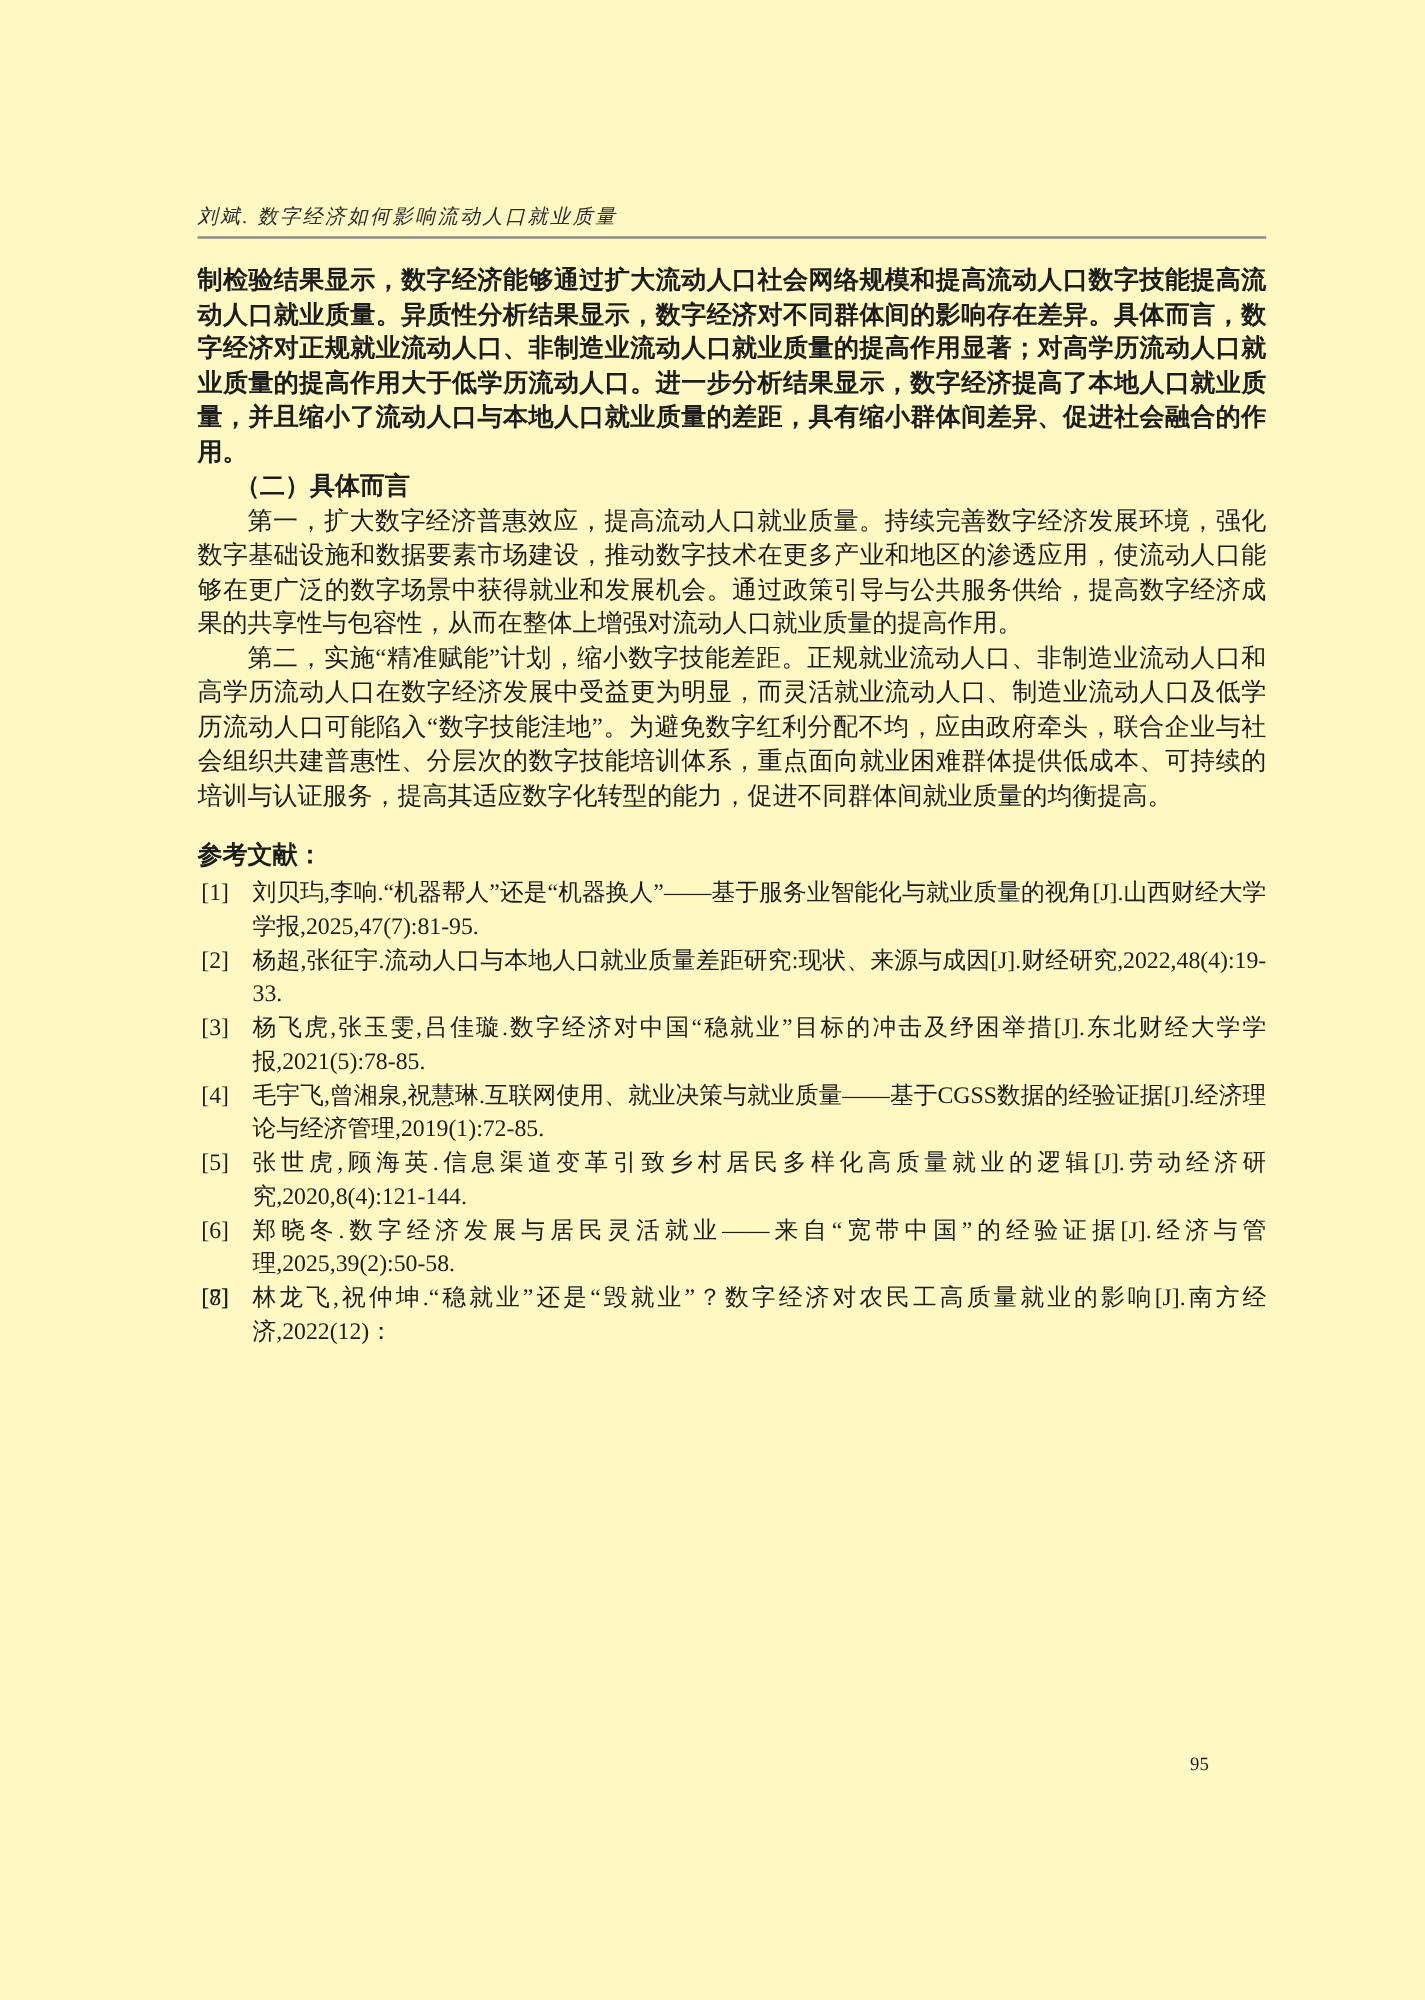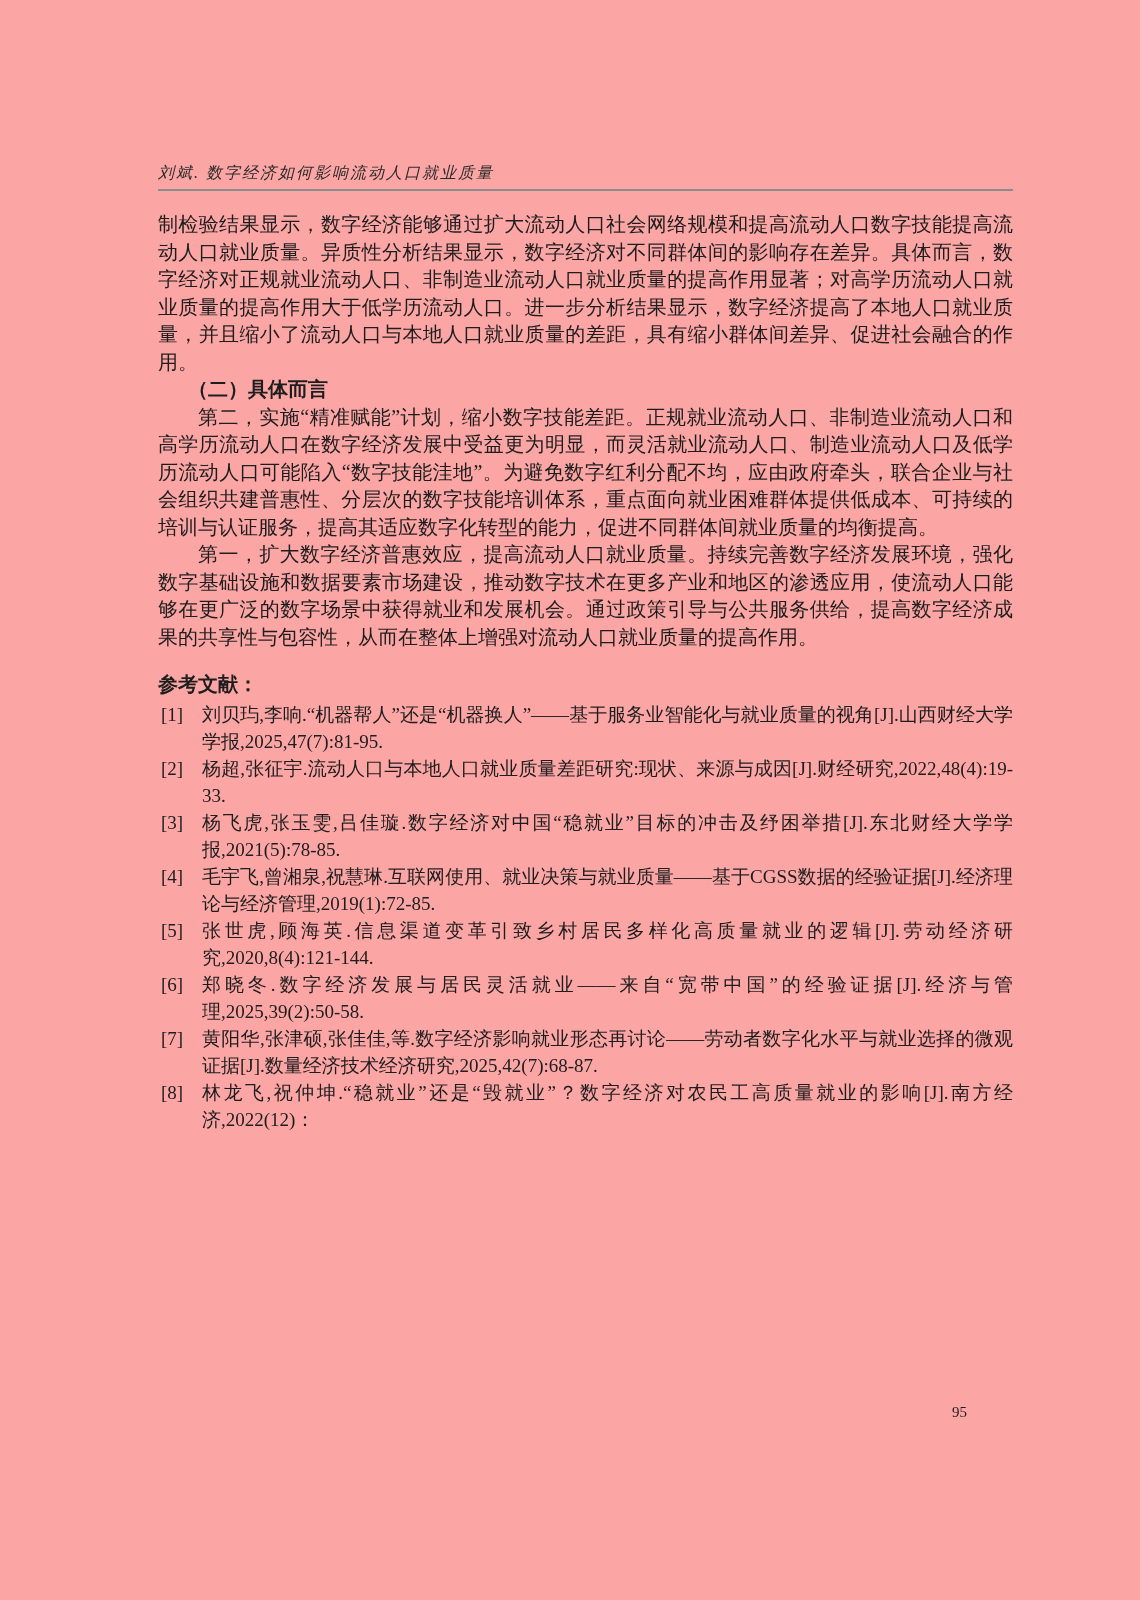--- a/index.html
+++ b/index.html
@@ -1,19 +1,19 @@
 <!DOCTYPE html>
 <html><head>
 <meta charset="utf-8">
 <style>
   html, body { margin:0; padding:0; background:#ffffff; }
   .page {
     position:relative;
     width:1140px; height:1600px;
-    background:#fca5a5;
+    background:#fef9c3;
     color:#1d1d1d;
     font-family:"Liberation Serif","DejaVu Serif",serif;
     overflow:hidden;
   }
   .running-header {
     position:absolute; left:158px; top:163px; width:855px;
     font-size:16px; font-style:italic; letter-spacing:2px; color:#2b2b2b;
     white-space:nowrap;
   }
   .header-rule {
@@ -21,21 +21,21 @@
     background:#8c8c8c;
   }
   .content {
     position:absolute; left:158px; top:211px; width:855px;
   }
   .para {
     margin:0; font-size:20px; line-height:27.5px;
     text-align:justify; text-justify:inter-ideograph;
     text-indent:2em;
   }
-  .para.noindent { text-indent:0; }
+  .para.noindent { text-indent:0;font-weight:bold; }
   .subheading {
     margin:0; font-size:20px; line-height:27.5px;
     font-weight:bold; text-indent:1.5em;
     font-family:"Liberation Sans","DejaVu Sans",sans-serif;
   }
   .ref-heading {
     margin:19px 0 3px 0; font-size:20px; line-height:28px;
     font-weight:bold;
     font-family:"Liberation Sans","DejaVu Sans",sans-serif;
   }
@@ -61,22 +61,22 @@
   <div class="running-header">
     <span>刘斌. 数字经济如何影响流动人口就业质量</span>
   </div>
   <div class="header-rule"></div>
 
   <div class="content">
     <p class="para noindent">制检验结果显示，数字经济能够通过扩大流动人口社会网络规模和提高流动人口数字技能提高流动人口就业质量。异质性分析结果显示，数字经济对不同群体间的影响存在差异。具体而言，数字经济对正规就业流动人口、非制造业流动人口就业质量的提高作用显著；对高学历流动人口就业质量的提高作用大于低学历流动人口。进一步分析结果显示，数字经济提高了本地人口就业质量，并且缩小了流动人口与本地人口就业质量的差距，具有缩小群体间差异、促进社会融合的作用。</p>
 
     <h3 class="subheading">（二）具体而言</h3>
 
+    <p class="para">第一，扩大数字经济普惠效应，提高流动人口就业质量。持续完善数字经济发展环境，强化数字基础设施和数据要素市场建设，推动数字技术在更多产业和地区的渗透应用，使流动人口能够在更广泛的数字场景中获得就业和发展机会。通过政策引导与公共服务供给，提高数字经济成果的共享性与包容性，从而在整体上增强对流动人口就业质量的提高作用。</p>
     <p class="para">第二，实施“精准赋能”计划，缩小数字技能差距。正规就业流动人口、非制造业流动人口和高学历流动人口在数字经济发展中受益更为明显，而灵活就业流动人口、制造业流动人口及低学历流动人口可能陷入“数字技能洼地”。为避免数字红利分配不均，应由政府牵头，联合企业与社会组织共建普惠性、分层次的数字技能培训体系，重点面向就业困难群体提供低成本、可持续的培训与认证服务，提高其适应数字化转型的能力，促进不同群体间就业质量的均衡提高。</p>
-    <p class="para">第一，扩大数字经济普惠效应，提高流动人口就业质量。持续完善数字经济发展环境，强化数字基础设施和数据要素市场建设，推动数字技术在更多产业和地区的渗透应用，使流动人口能够在更广泛的数字场景中获得就业和发展机会。通过政策引导与公共服务供给，提高数字经济成果的共享性与包容性，从而在整体上增强对流动人口就业质量的提高作用。</p>
 
     <h3 class="ref-heading">参考文献：</h3>
 
     <ol class="ref-list">
       <li class="ref">
         <span class="ref-num">[1]</span>
         <span class="ref-text">刘贝玙,李响.“机器帮人”还是“机器换人”——基于服务业智能化与就业质量的视角[J].山西财经大学学报,2025,47(7):81-95.</span>
       </li>
       <li class="ref">
         <span class="ref-num">[2]</span>
@@ -93,21 +93,20 @@
       <li class="ref">
         <span class="ref-num">[5]</span>
         <span class="ref-text">张世虎,顾海英.信息渠道变革引致乡村居民多样化高质量就业的逻辑[J].劳动经济研究,2020,8(4):121-144.</span>
       </li>
       <li class="ref">
         <span class="ref-num">[6]</span>
         <span class="ref-text">郑晓冬.数字经济发展与居民灵活就业——来自“宽带中国”的经验证据[J].经济与管理,2025,39(2):50-58.</span>
       </li>
       <li class="ref">
         <span class="ref-num">[7]</span>
-        <span class="ref-text">黄阳华,张津硕,张佳佳,等.数字经济影响就业形态再讨论——劳动者数字化水平与就业选择的微观证据[J].数量经济技术经济研究,2025,42(7):68-87.</span>
       </li>
       <li class="ref">
         <span class="ref-num">[8]</span>
         <span class="ref-text">林龙飞,祝仲坤.“稳就业”还是“毁就业”？数字经济对农民工高质量就业的影响[J].南方经济,2022(12)：</span>
       </li>
     </ol>
   </div>
 
   <div class="page-number">95</div>
 

